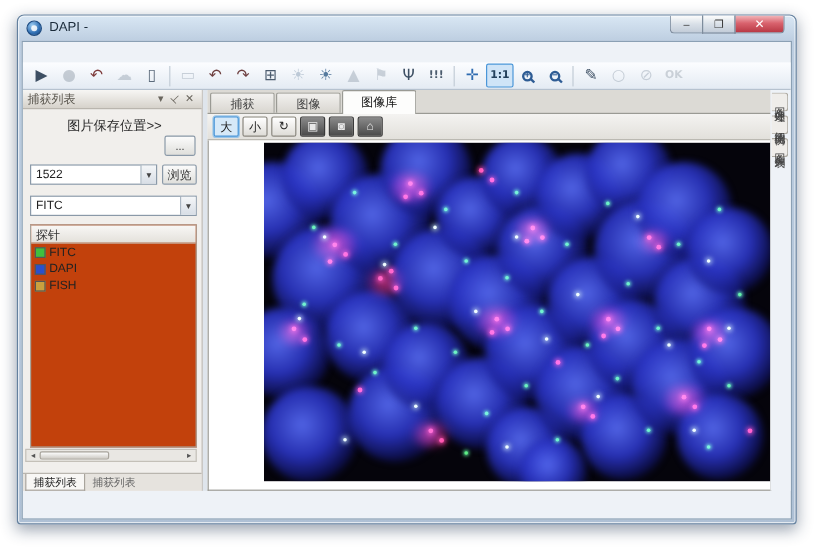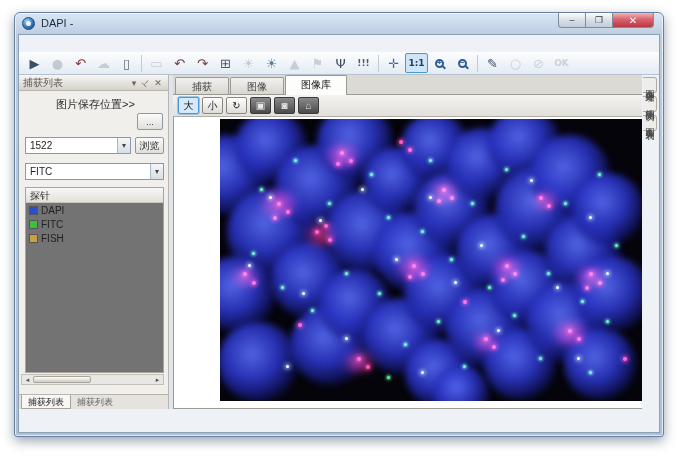--- a/index.html
+++ b/index.html
@@ -67,21 +67,21 @@
   #lp-dots-btn { left:118px; top:38px; width:26px; }
   #lp-browse-btn { left:116px; top:62px; width:29px; font-size:10px; }
   .combo { position:absolute; height:17px; background:#fff; border:1px solid #8a99a8;
     display:flex; align-items:center; font-size:10px; color:#222; padding-left:4px; }
   .combo .arrow { margin-left:auto; width:13px; height:100%; display:flex; align-items:center;
     justify-content:center; font-size:8px; color:#444; background:linear-gradient(#f4f6f8,#d8dee6);
     border-left:1px solid #aab6c2; }
   #lp-folder-combo { left:6px; top:62px; width:106px; }
   #lp-gene-combo { left:6px; top:88px; width:139px; }
   #lp-probe-list { position:absolute; left:6px; top:112px; width:139px; bottom:36px;
-    background:#737373; border:1px solid #a8a49c; }
+    background:#c2410c; border:1px solid #a8a49c; }
   #lp-probe-header { height:15px; background:linear-gradient(#f8f7f5,#e4e1db);
     border-bottom:1px solid #c8c4bc; font-size:10px; color:#333; padding:1px 4px; }
   .probe-item { display:flex; align-items:center; height:14px; padding:0 3px; font-size:10px; color:#222; }
   .probe-chip { width:9px; height:9px; border:1px solid #555; margin-right:3px; }
   #lp-hscroll { position:absolute; left:2px; right:4px; bottom:24px; height:11px;
     background:#e9e7e3; border:1px solid #c4c0b8; display:flex; align-items:center; }
   .scroll-arrow { width:11px; font-size:7px; color:#555; text-align:center; }
   #lp-hthumb { width:58px; height:7px; background:linear-gradient(#fdfdfd,#cfccc6);
     border:1px solid #a8a49c; border-radius:2px; }
   #lp-hspace { flex:1; }
@@ -253,26 +253,26 @@
         <span class="arrow">▾</span>
       </div>
       <div id="lp-browse-btn" class="small-btn">浏览</div>
       <div id="lp-gene-combo" class="combo">
         <span>FITC</span>
         <span class="arrow">▾</span>
       </div>
       <div id="lp-probe-list">
         <div id="lp-probe-header">探针</div>
       <div class="probe-item">
+            <div class="probe-chip" style="background: rgb(63, 191, 63);"></div>
+            <div>FITC</div>
+          </div>
+          <div class="probe-item">
             <div class="probe-chip" style="background: rgb(43, 80, 204);"></div>
             <div>DAPI</div>
-          </div>
-          <div class="probe-item">
-            <div class="probe-chip" style="background: rgb(63, 191, 63);"></div>
-            <div>FITC</div>
           </div>
           <div class="probe-item">
             <div class="probe-chip" style="background: rgb(201, 161, 63);"></div>
             <div>FISH</div>
           </div>
         </div>
       <div id="lp-hscroll">
         <span class="scroll-arrow">◂</span>
         <div id="lp-hthumb"></div>
         <div id="lp-hspace"></div>

